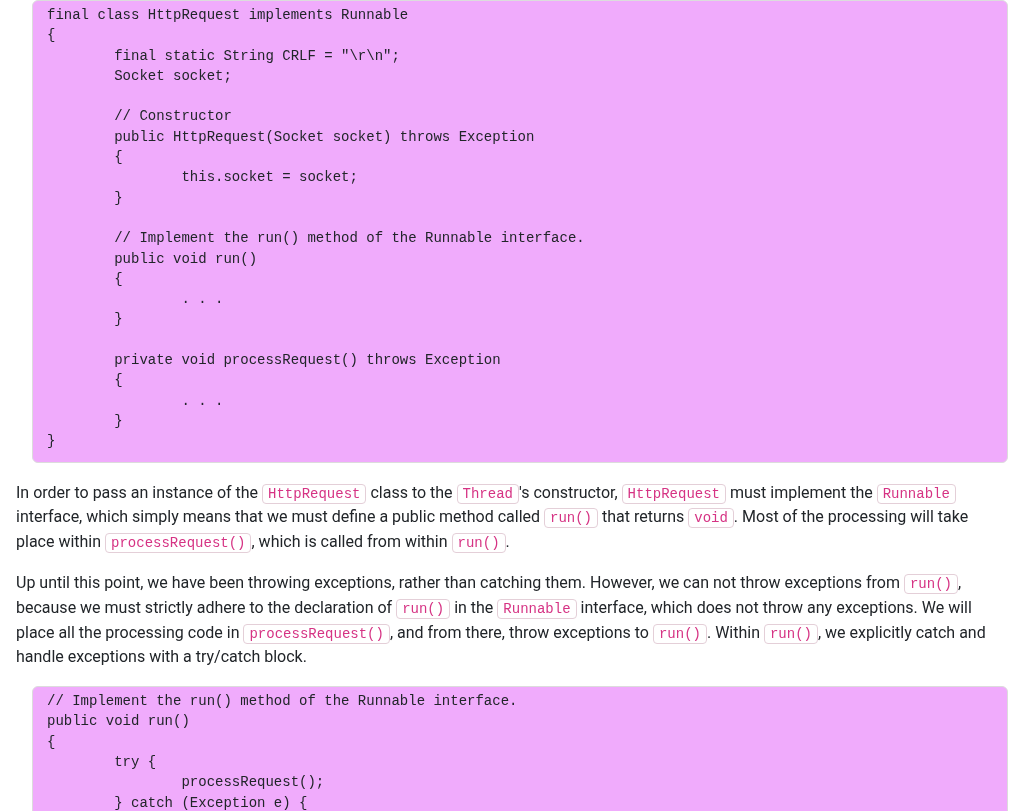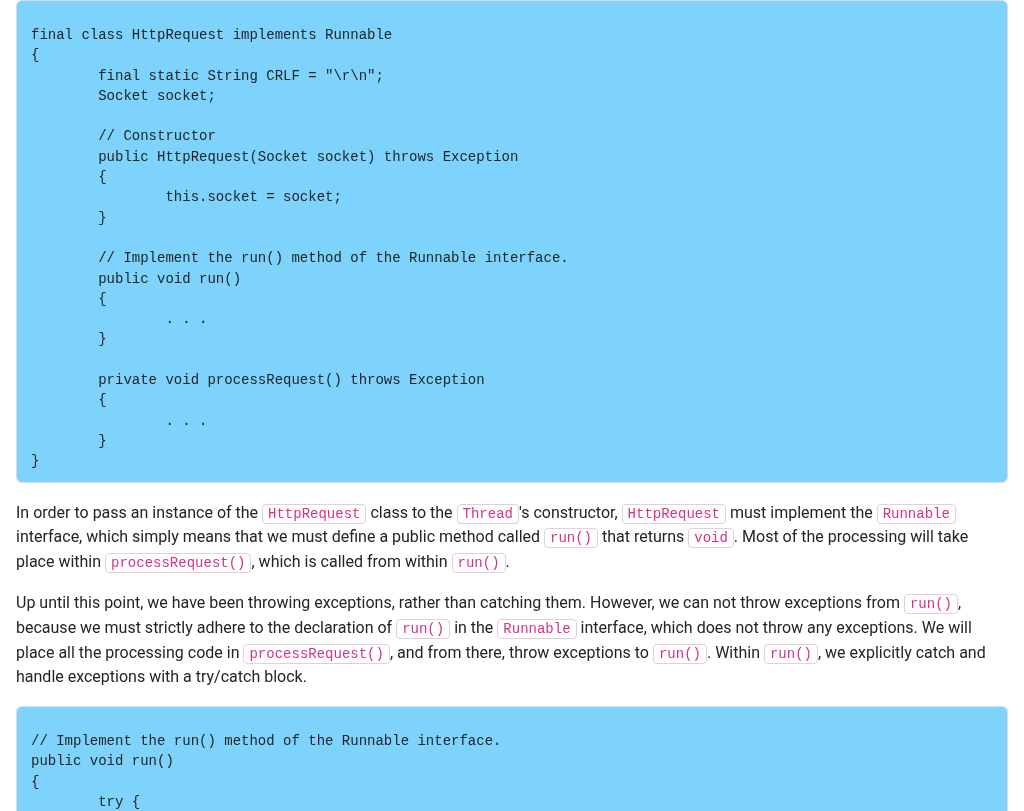--- a/index.html
+++ b/index.html
@@ -10,25 +10,25 @@
     font-family: -apple-system, BlinkMacSystemFont, "Segoe UI", Roboto, "Helvetica Neue", Arial, sans-serif;
     color: #212529;
     font-size: 16px;
     line-height: 1.5;
   }
   .page {
     padding: 0 16px 24px 16px;
     max-width: 1024px;
   }
   pre.codeblock {
-    background: #7dd3fc;
+    background: #f0abfc;
     border: 1px solid #dcdcdc;
     border-radius: 6px;
-    padding: 24px 14px 10px 14px;
-    margin: 0 0 18px 0;
+    padding: 4px 14px 10px 14px;
+    margin: 0 0 18px 16px;
     font-family: "SFMono-Regular", Consolas, "Liberation Mono", Menlo, monospace;
     font-size: 14px;
     line-height: 1.45;
     color: #212529;
     white-space: pre;
     overflow-x: auto;
   }
   p.para {
     margin: 0 0 16px 0;
     font-size: 16px;

